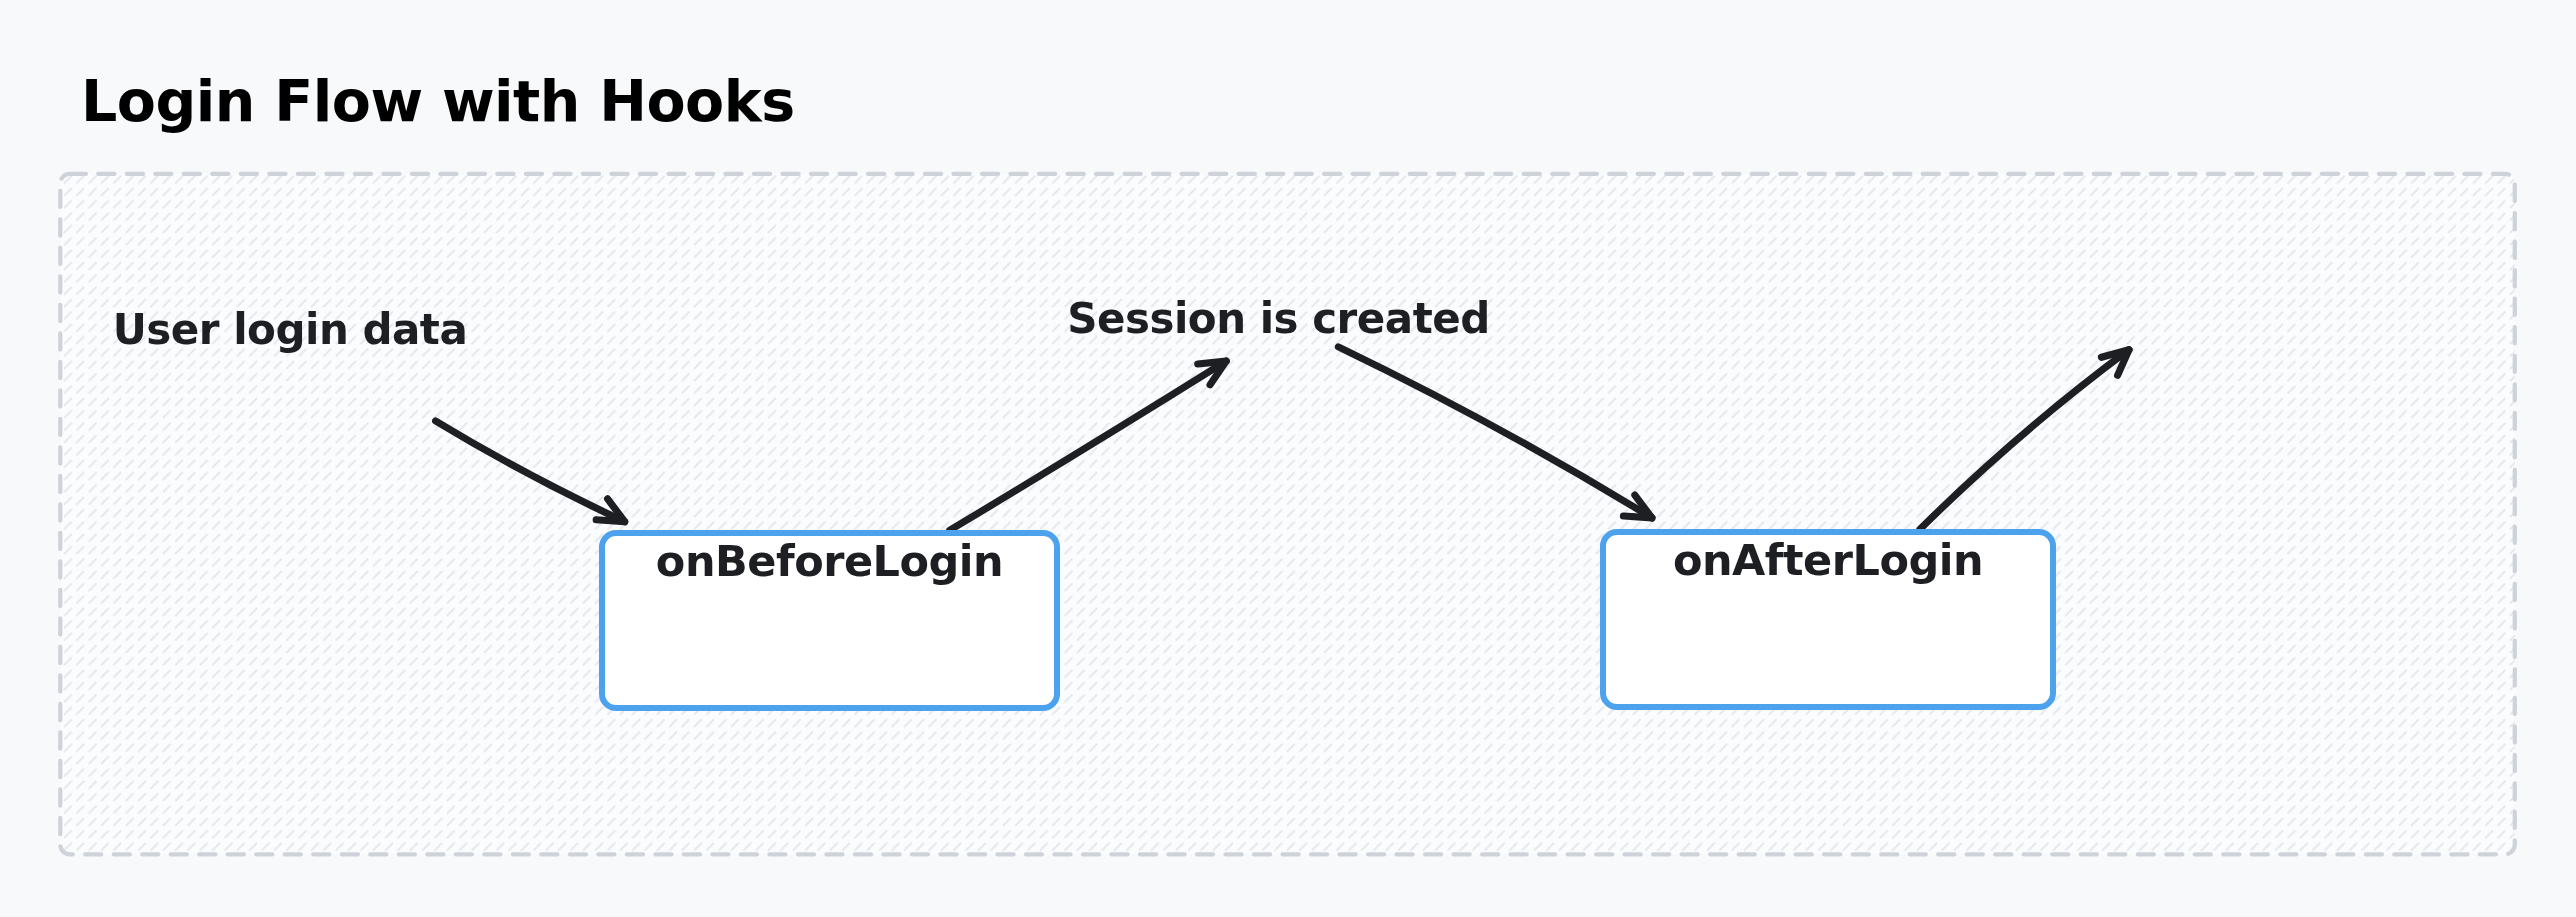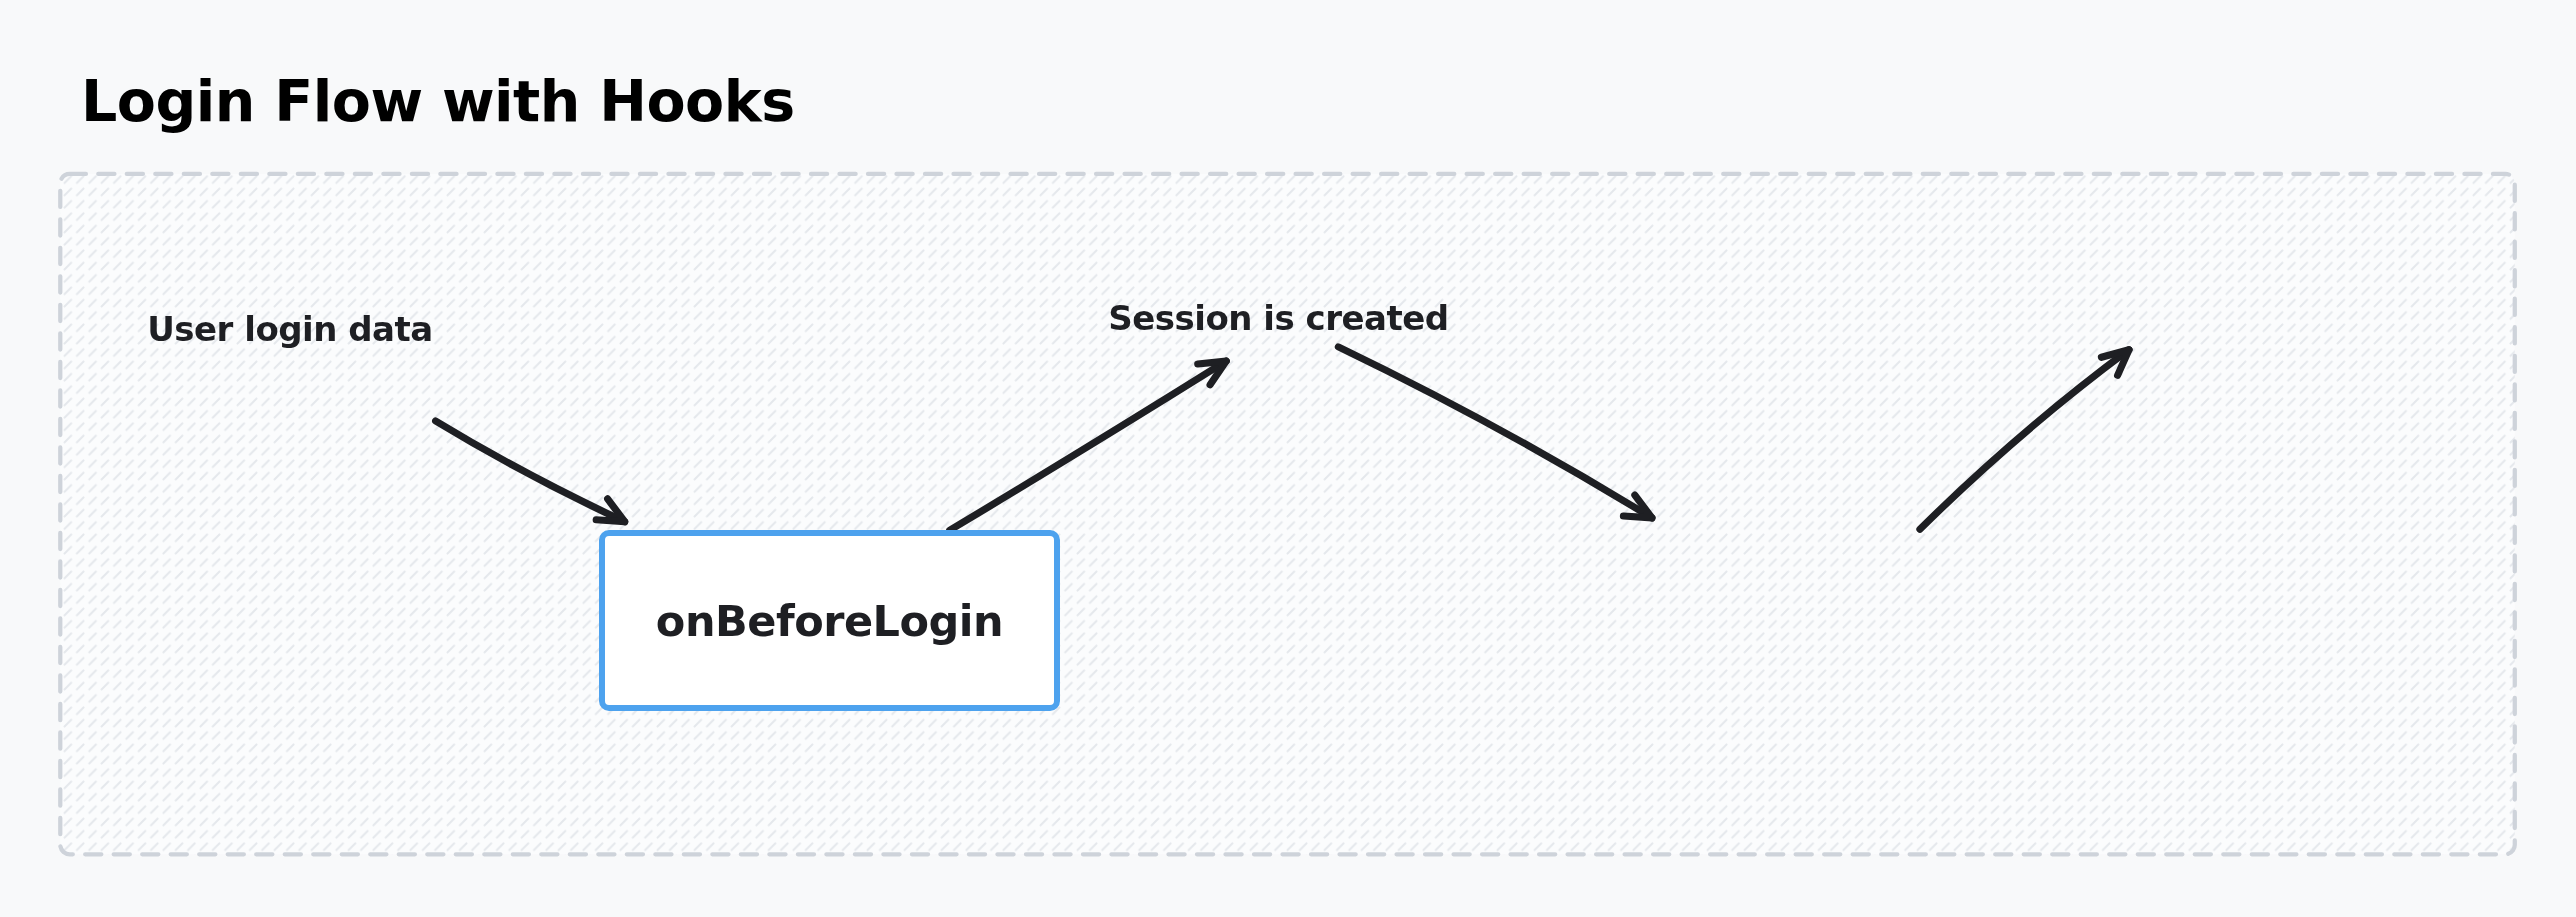--- a/index.html
+++ b/index.html
@@ -32,38 +32,38 @@
     font-weight: 700;
     letter-spacing: -0.5px;
     color: #000000;
     white-space: nowrap;
   }
   .node {
     position: absolute;
     box-sizing: border-box;
     background: #ffffff;
     border: 6.7px solid #4da2ee;
-    border-radius: 10px;
+    border-radius: 17px;
     display: flex;
-    align-items: center;
+    align-items: flex-start;
     justify-content: center;
   }
   .node-before { left: 599px; top: 530px; width: 461px; height: 181px; }
   .node-after  { left: 1600px; top: 529px; width: 456px; height: 181px; }
   .node-label {
     font-size: 43px;
     font-weight: 700;
     letter-spacing: -0.5px;
     color: #1e1f23;
     white-space: nowrap;
   }
   .annotation {
     position: absolute;
     text-align: center;
-    font-size: 34px;
+    font-size: 42px;
     font-weight: 700;
     letter-spacing: -0.5px;
     line-height: 59px;
     color: #1e1f23;
   }
   .annotation div { white-space: nowrap; }
   .ann-user-login   { left: 0px;    top: 300px; width: 580px; }
   .ann-session      { left: 984px; top: 289px; width: 589px; }
   .ann-logged-in    { left: 1920px; top: 277px; width: 589px; }
 </style>
@@ -117,15 +117,18 @@
 
   <div class="annotation ann-session">
     <div>Session is created</div>
   </div>
 
 
   <div class="node node-before">
     <span class="node-label">onBeforeLogin</span>
   </div>
 
+  <div class="node node-after">
+    <span class="node-label">onAfterLogin</span>
+  </div>
 
 </div>
 
 
 </body></html>

